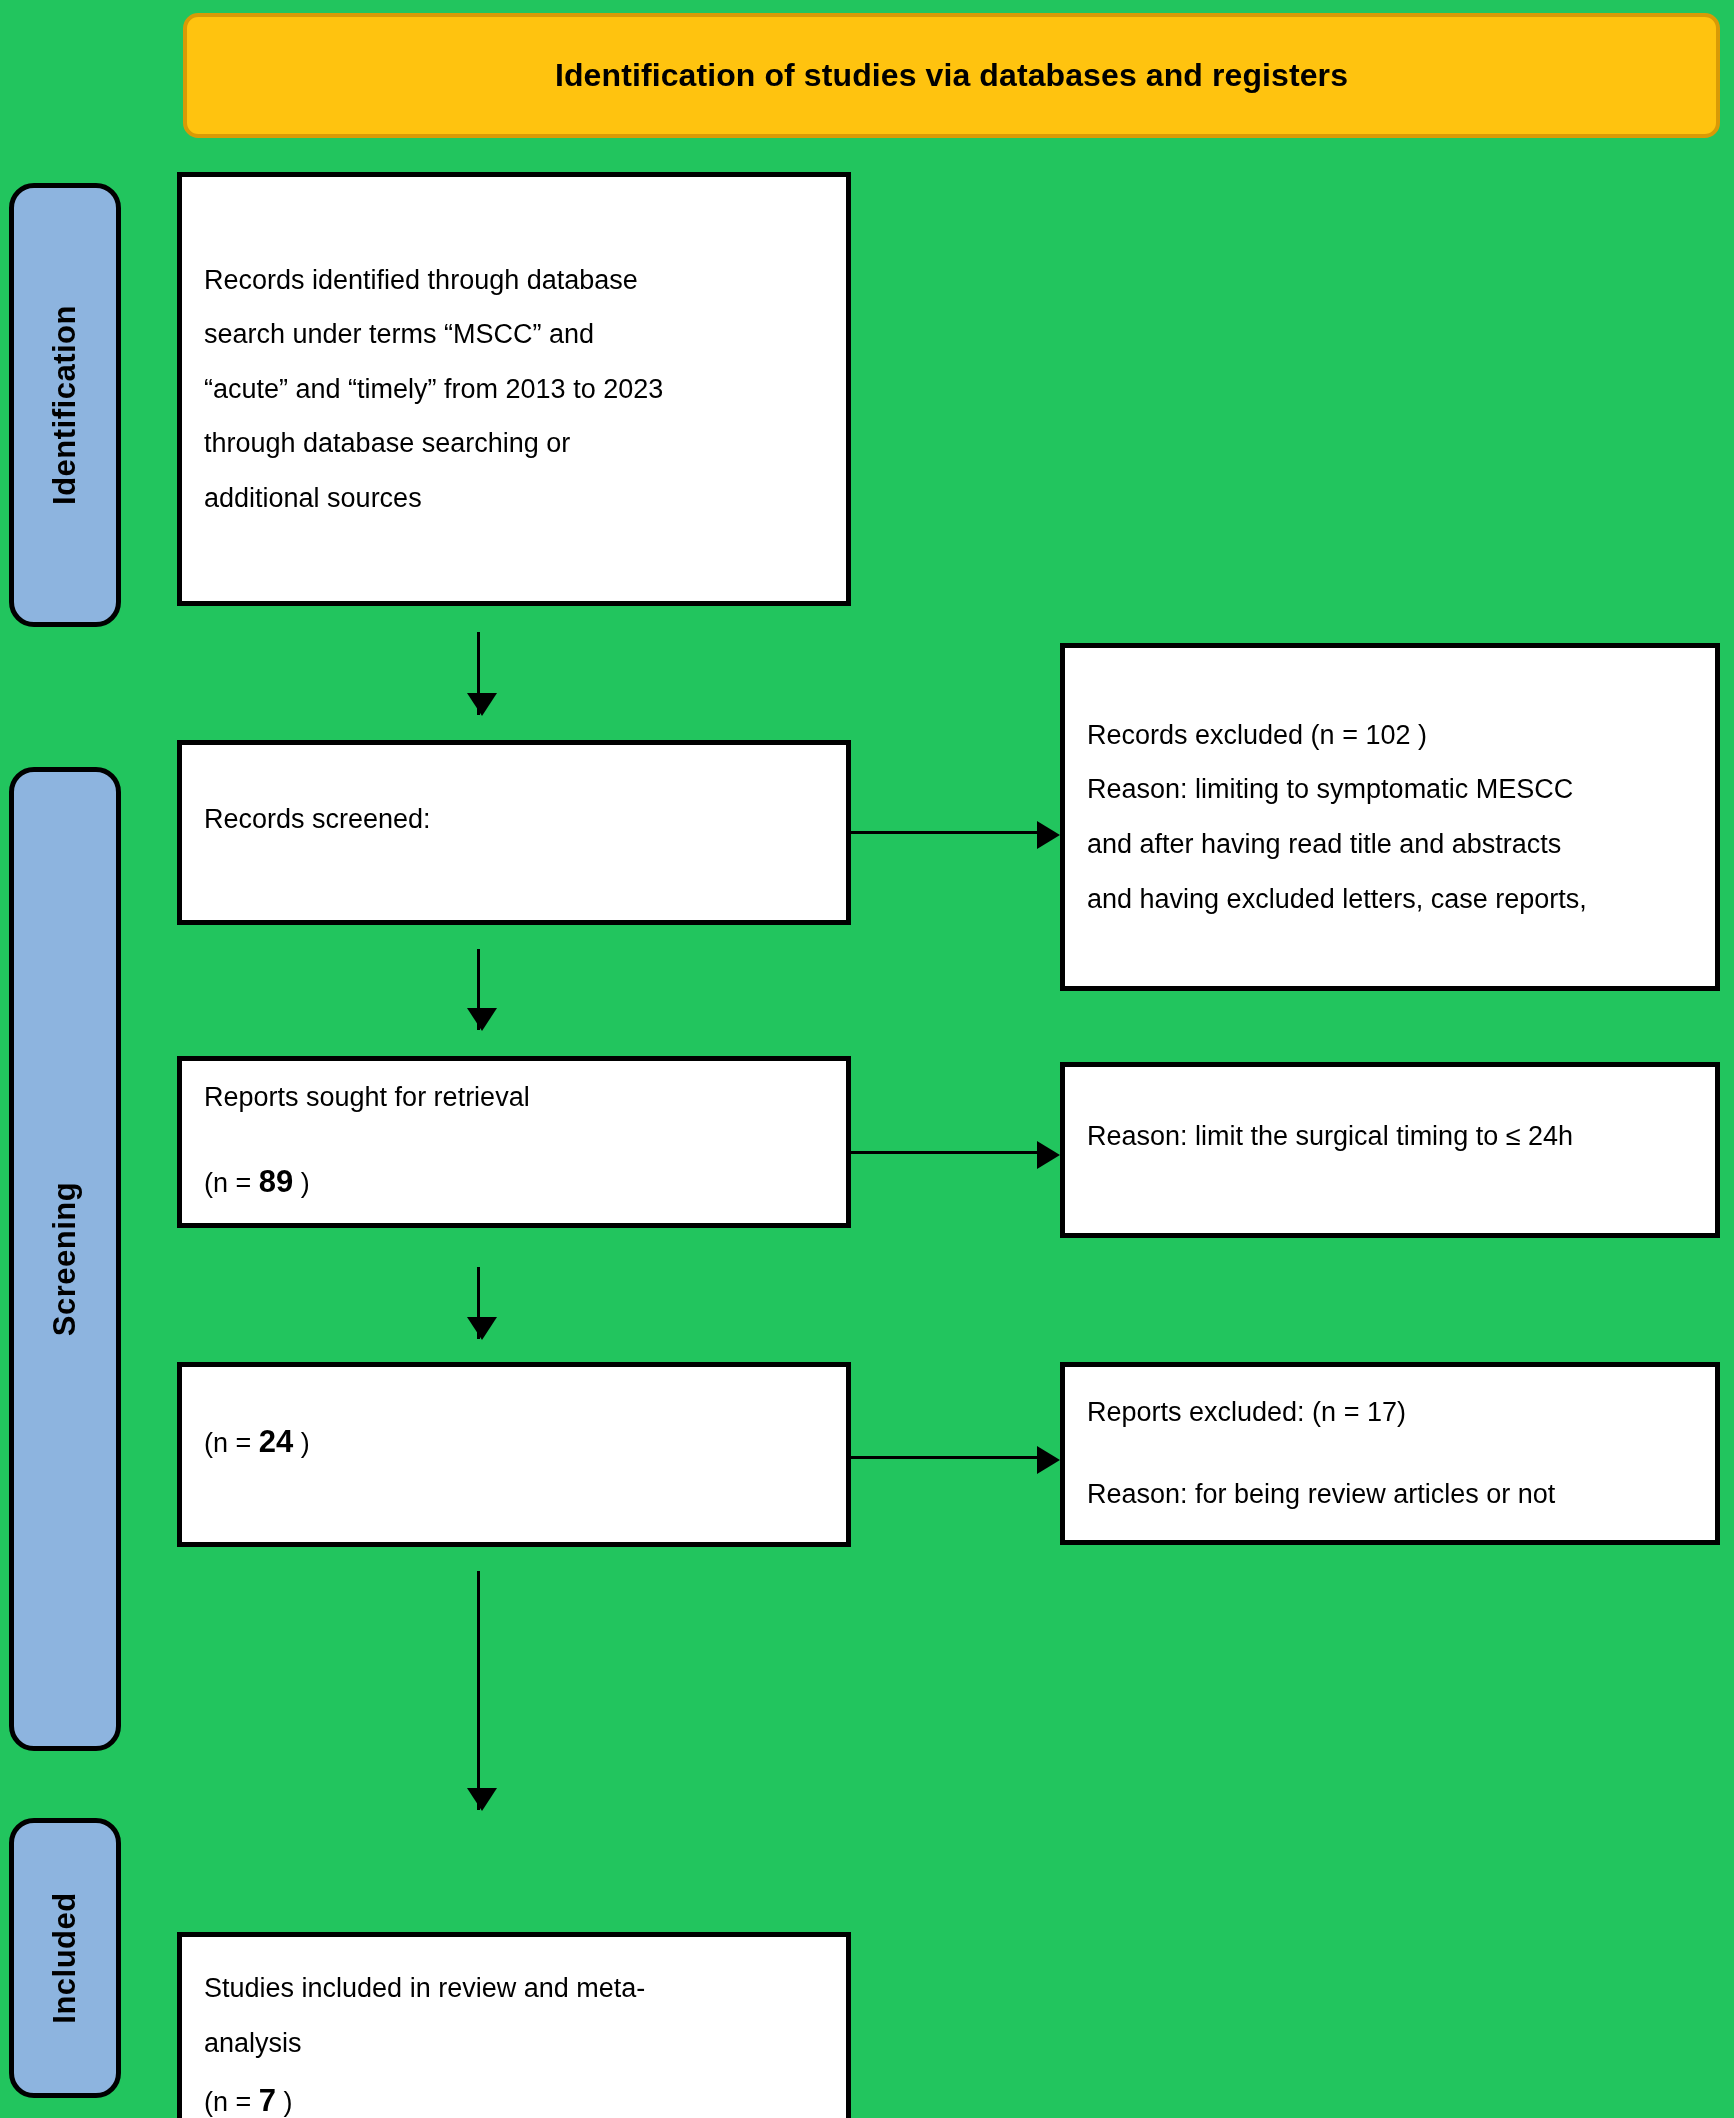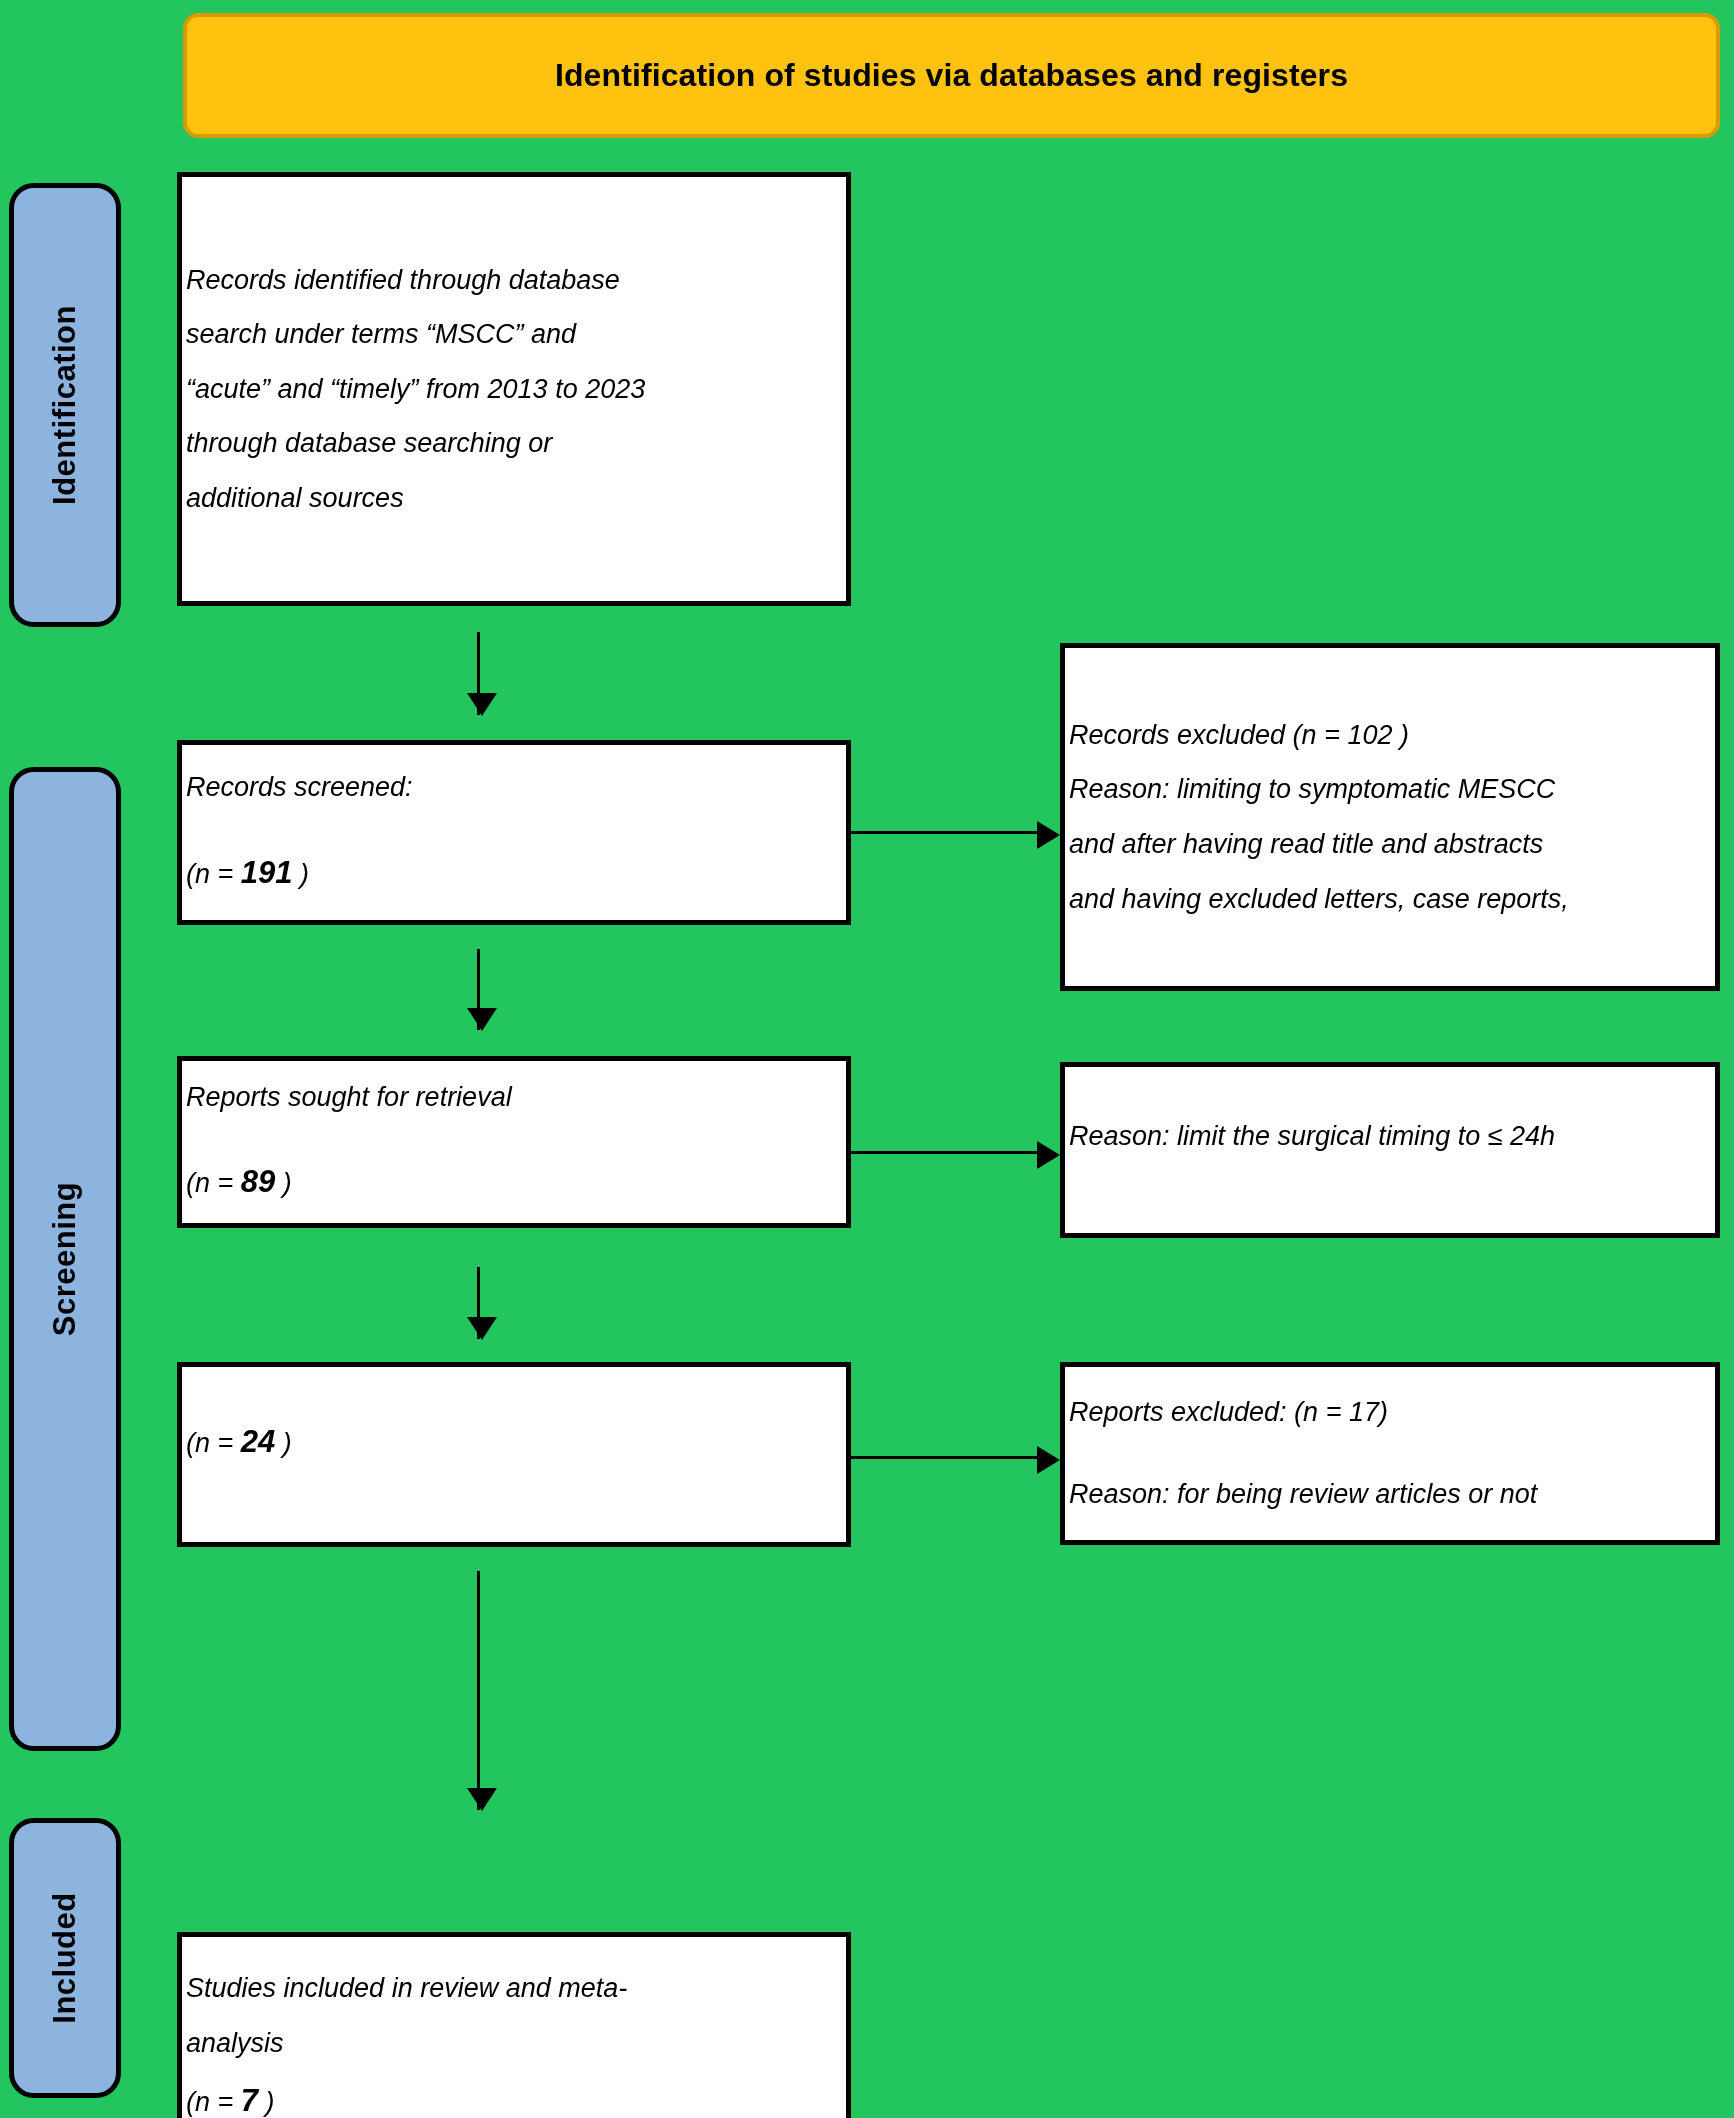--- a/index.html
+++ b/index.html
@@ -74,22 +74,21 @@
   .box {
     position: absolute;
     box-sizing: border-box;
     background: #ffffff;
     border: 5px solid #000000;
     display: flex;
     flex-direction: column;
     justify-content: center;
   }
   .box-inner {
-    padding: 0 4px;
-    font-style: italic;
+    padding: 0 22px;
   }
   .box p {
     margin: 0;
     color: #000000;
     font-size: 27px;
     line-height: 2.02;
     text-align: justify;
     text-justify: inter-word;
   }
   .box p.last-line {
@@ -191,21 +190,20 @@
       <p>search under terms “MSCC” and</p>
       <p>“acute” and “timely” from 2013 to 2023</p>
       <p>through database searching or</p>
       <p class="last-line">additional sources</p>
     </div>
   </div>
 
   <div class="box" id="box-screened">
     <div class="box-inner">
       <p class="last-line">Records screened:</p>
-      <p class="last-line"><span>(n = </span><b class="n-big">191</b><span> )</span></p>
     </div>
   </div>
 
   <div class="box" id="box-sought">
     <div class="box-inner">
       <p class="last-line">Reports sought for retrieval</p>
       <p class="last-line"><span>(n = </span><b class="n-big">89</b><span> )</span></p>
     </div>
   </div>
 

